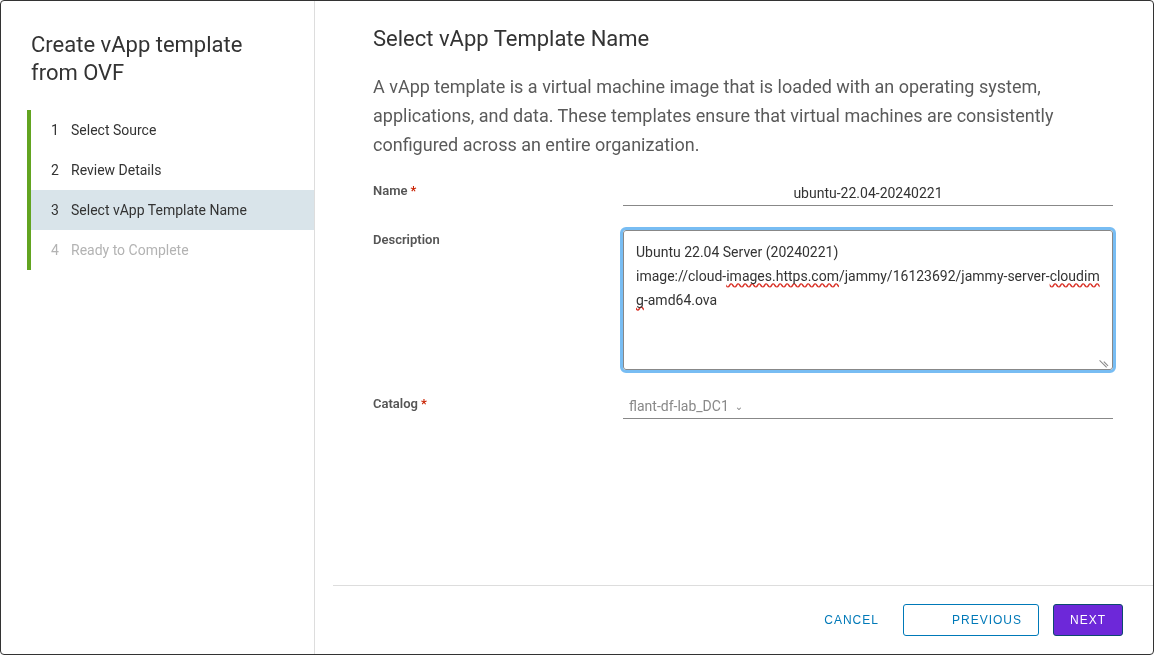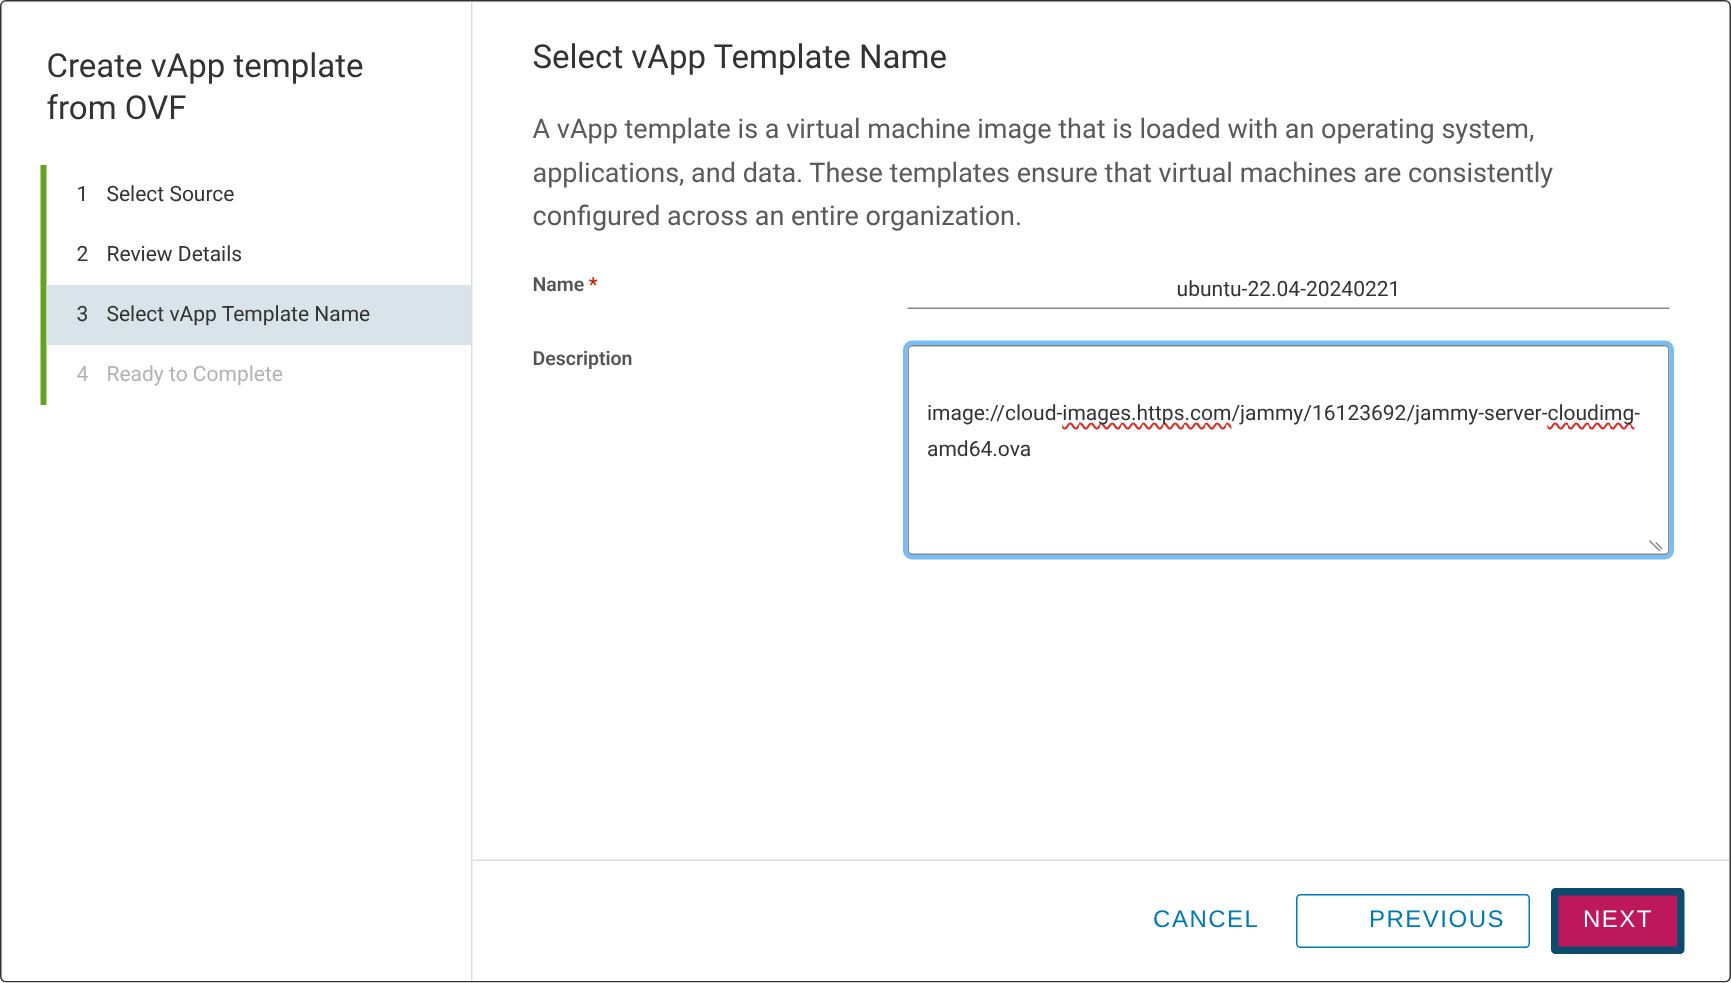--- a/index.html
+++ b/index.html
@@ -13,20 +13,21 @@
       color: #333;
     }
     .modal-container {
       width: 1154px;
       height: 655px;
       border: 1px solid #333;
       border-radius: 4px;
       display: flex;
       overflow: hidden;
       background: #fff;
+      gap: 18px;
     }
     .sidebar {
       width: 314px;
       border-right: 1px solid #ddd;
       padding: 0;
       display: flex;
       flex-direction: column;
     }
     .sidebar-title {
       font-size: 22px;
@@ -174,21 +175,21 @@
     }
     .footer {
       border-top: 1px solid #ddd;
       padding: 18px 30px;
       display: flex;
       justify-content: flex-end;
       gap: 14px;
       align-items: center;
     }
     .btn {
-      font-size: 16px;
+      font-size: 12px;
       letter-spacing: 1px;
       font-weight: 500;
       padding: 8px 16px;
       border-radius: 3px;
       cursor: pointer;
       border: 1px solid transparent;
       text-transform: uppercase;
     }
     .btn-link {
       border: none;
@@ -196,23 +197,23 @@
       color: #0079b8;
       padding: 8px 10px;
     }
     .btn-outline {
       border: 1px solid #0079b8;
       background: #fff;
       color: #0079b8;
       padding-left: 48px;
     }
     .btn-primary {
-      background: #be185d;
+      background: #6d28d9;
       color: #fff;
-      border: 5px solid #0c4a6e;
+      border: 1px solid #0c4a6e;
     }
   </style>
 </head>
 <body>
 
 <div class="modal-container">
 
   <aside class="sidebar">
     <h1 class="sidebar-title">Create vApp template from OVF</h1>
     <ul class="steps">
@@ -248,27 +249,38 @@
         </div>
         <div class="form-control">
           <input class="text-input" type="text" value="ubuntu-22.04-20240221" style="">
         </div>
       </div>
 
       <div class="form-row">
         <div class="form-label">Description</div>
         <div class="form-control">
           <div class="textarea-wrap" contenteditable="true" style="">
-            <br>
+            <span>Ubuntu 22.04 Server (20240221)</span><br>
             <span>image://cloud-</span><span class="spellerror">images.https.com</span><span>/jammy/16123692/jammy-server-</span><span class="spellerror">cloudimg</span><span>-amd64.ova</span>
             <div class="resize-handle"></div>
           </div>
         </div>
       </div>
 
+      <div class="form-row">
+        <div class="form-label">
+          <span>Catalog</span><span class="required-star">*</span>
+        </div>
+        <div class="form-control">
+          <div class="dropdown">
+            <span>flant-df-lab_DC1</span>
+            <span class="chevron">⌄</span>
+          </div>
+        </div>
+      </div>
 
     </div>
 
     <div class="footer">
       <button class="btn btn-link">CANCEL</button>
       <button class="btn btn-outline">PREVIOUS</button>
       <button class="btn btn-primary">NEXT</button>
     </div>
   </section>
 

